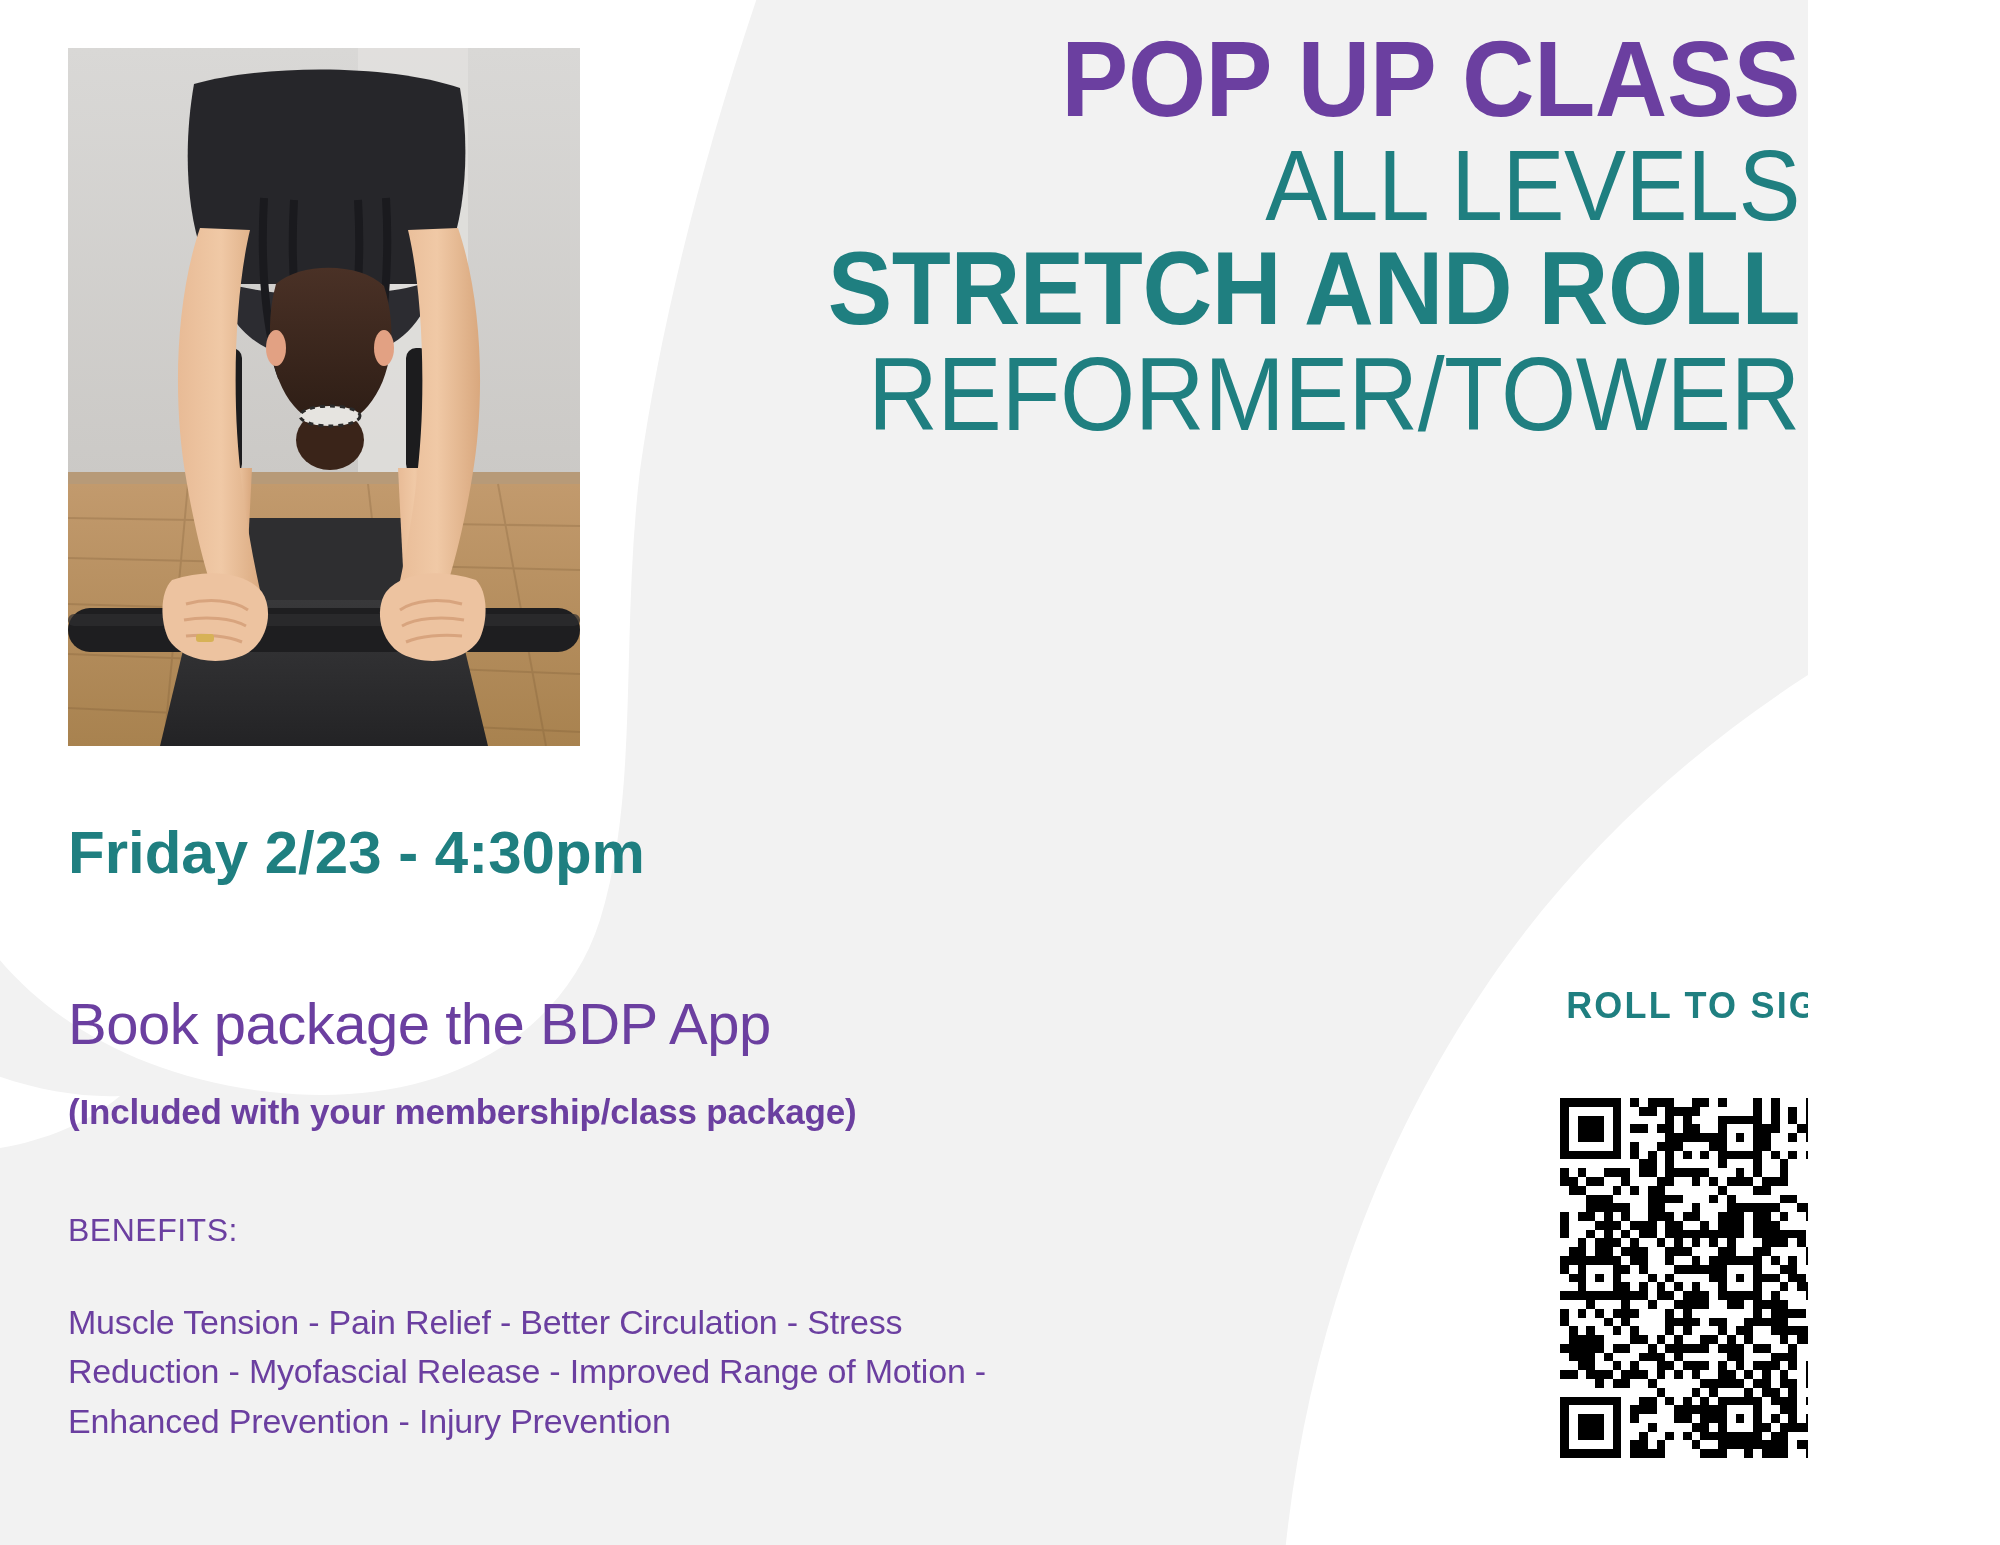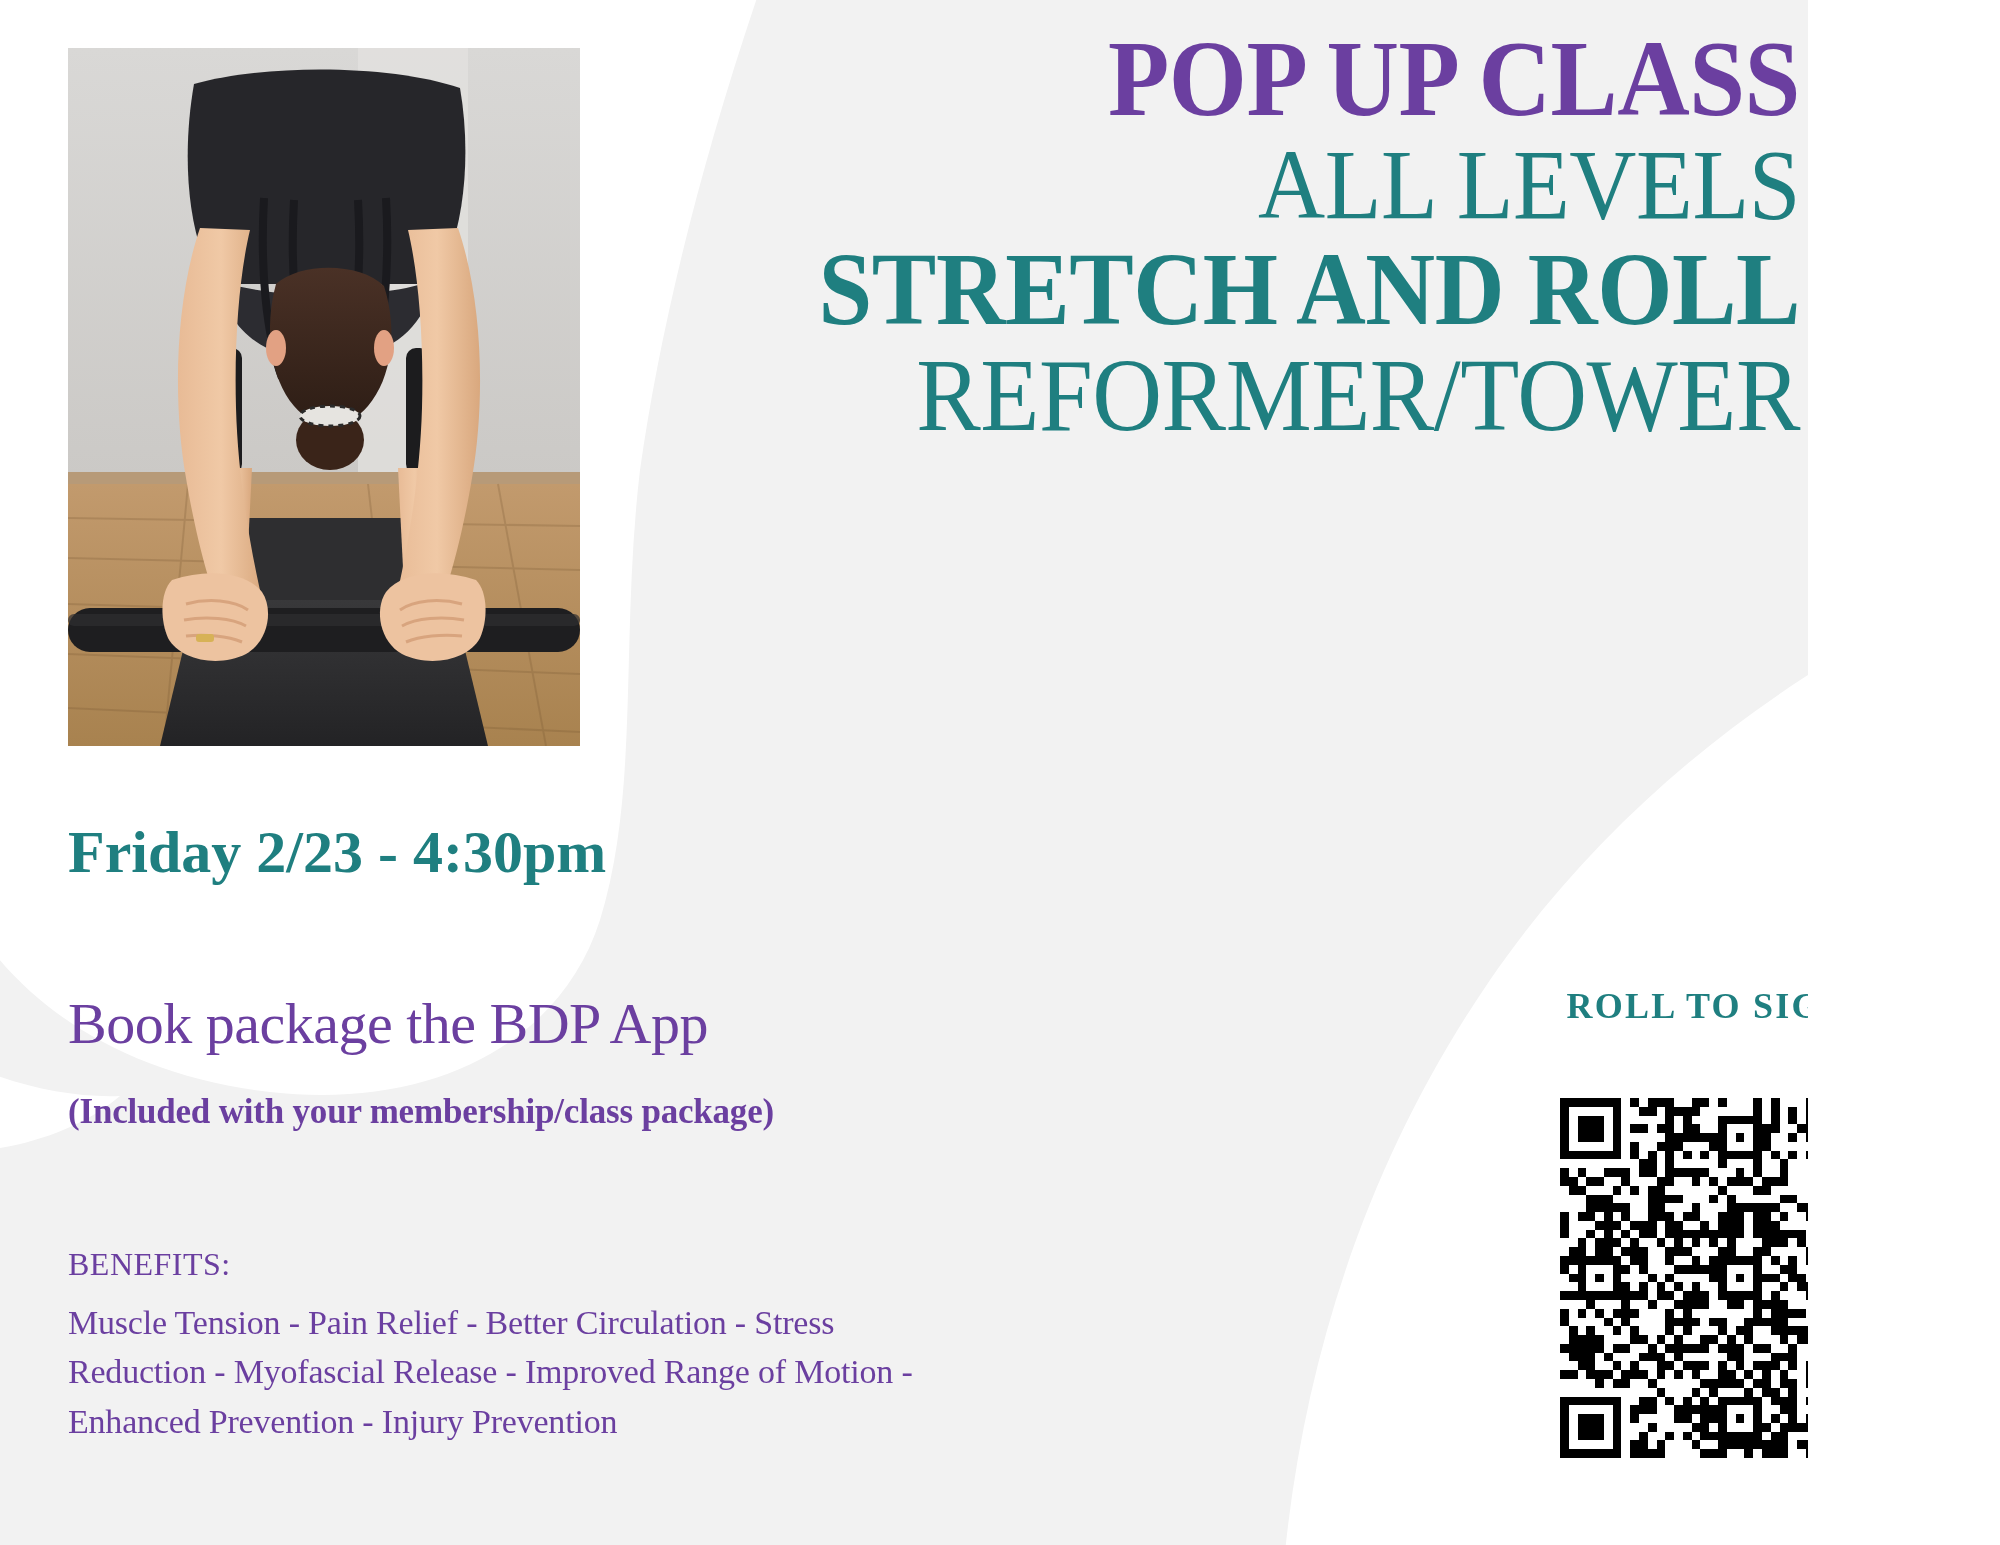--- a/index.html
+++ b/index.html
@@ -6,21 +6,21 @@
     margin: 0;
     padding: 0;
     background: #ffffff;
   }
   #poster {
     position: relative;
     width: 1808px;
     height: 1545px;
     background: #5eead4;
     overflow: hidden;
-    font-family: Liberation Serif, serif;
+    font-family: Liberation Sans, sans-serif;
   }
   #bg-layer {
     position: absolute;
     inset: 0;
     width: 2000px;
     height: 1545px;
   }
 
   
   .photo-frame {
@@ -118,21 +118,20 @@
 
   
   .benefits-label {
     position: absolute;
     left: 68px;
     top: 1212px;
     font-size: 32px;
     font-weight: 400;
     color: #6b3fa0;
     letter-spacing: 0.5px;
-    margin-top: 34px;
   }
   .benefits-body {
     position: absolute;
     left: 68px;
     top: 1298px;
     width: 1120px;
     font-size: 34px;
     font-weight: 400;
     color: #6b3fa0;
     line-height: 1.45;

